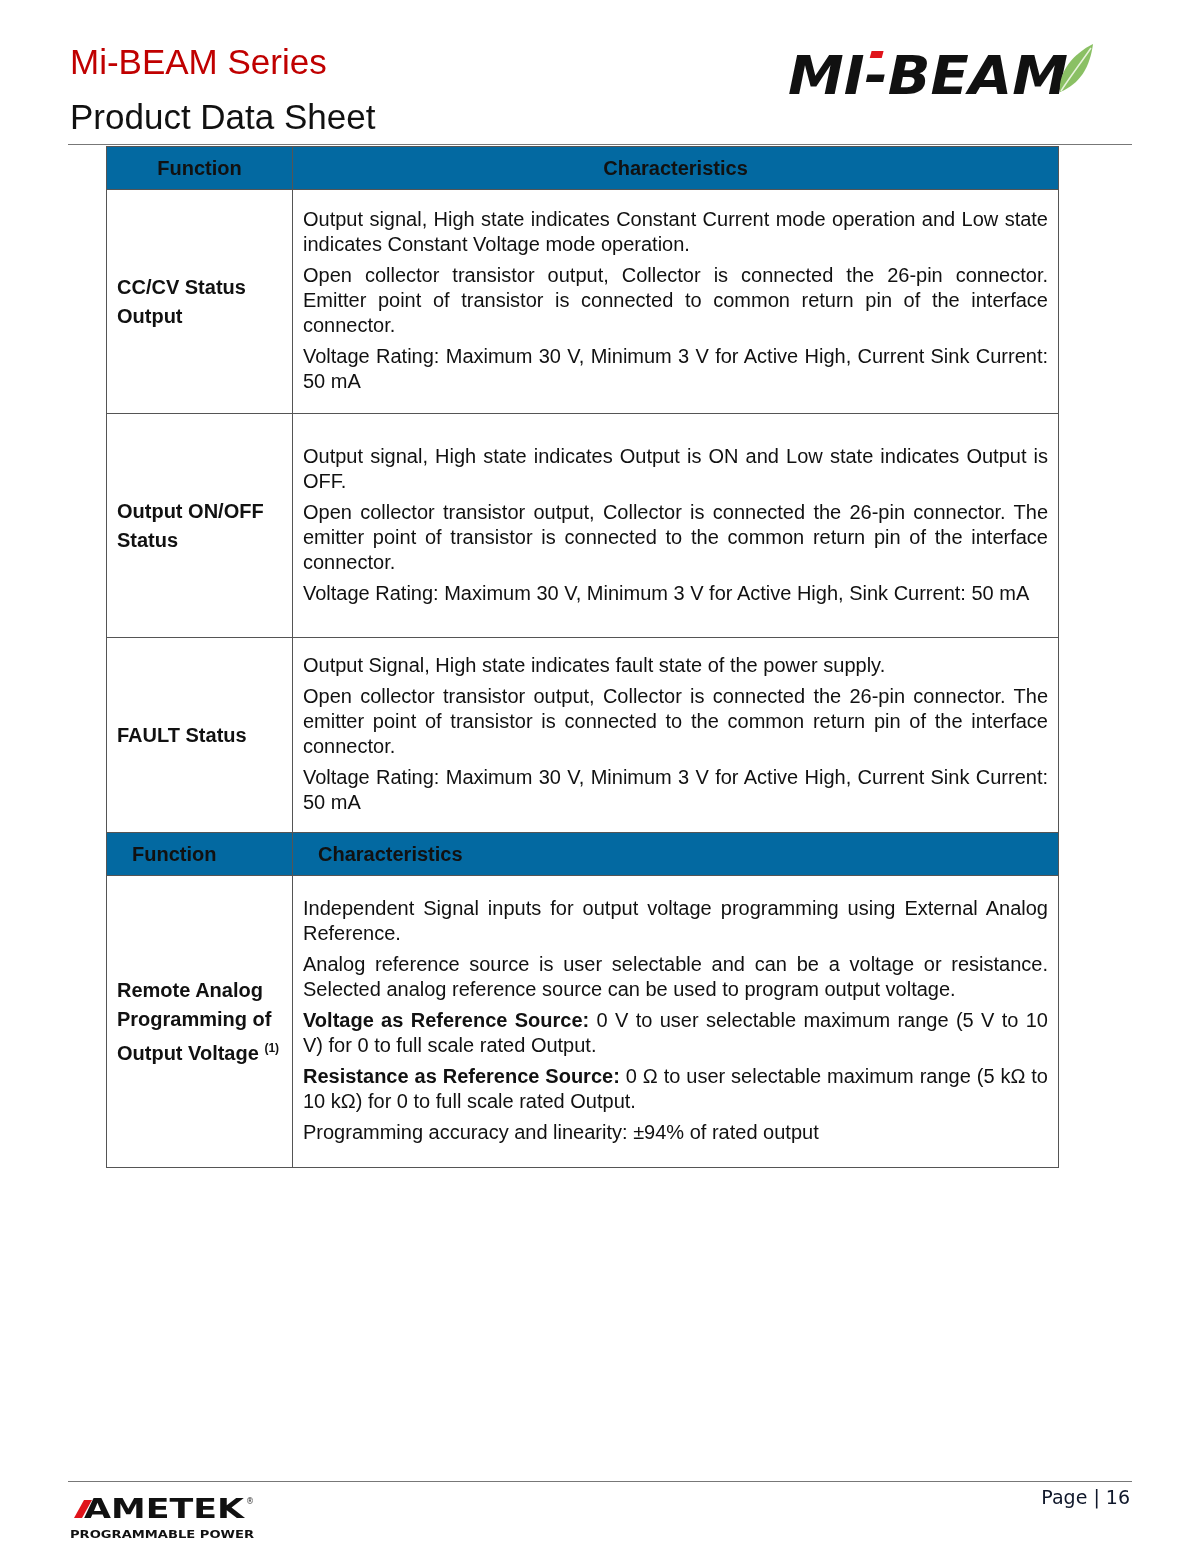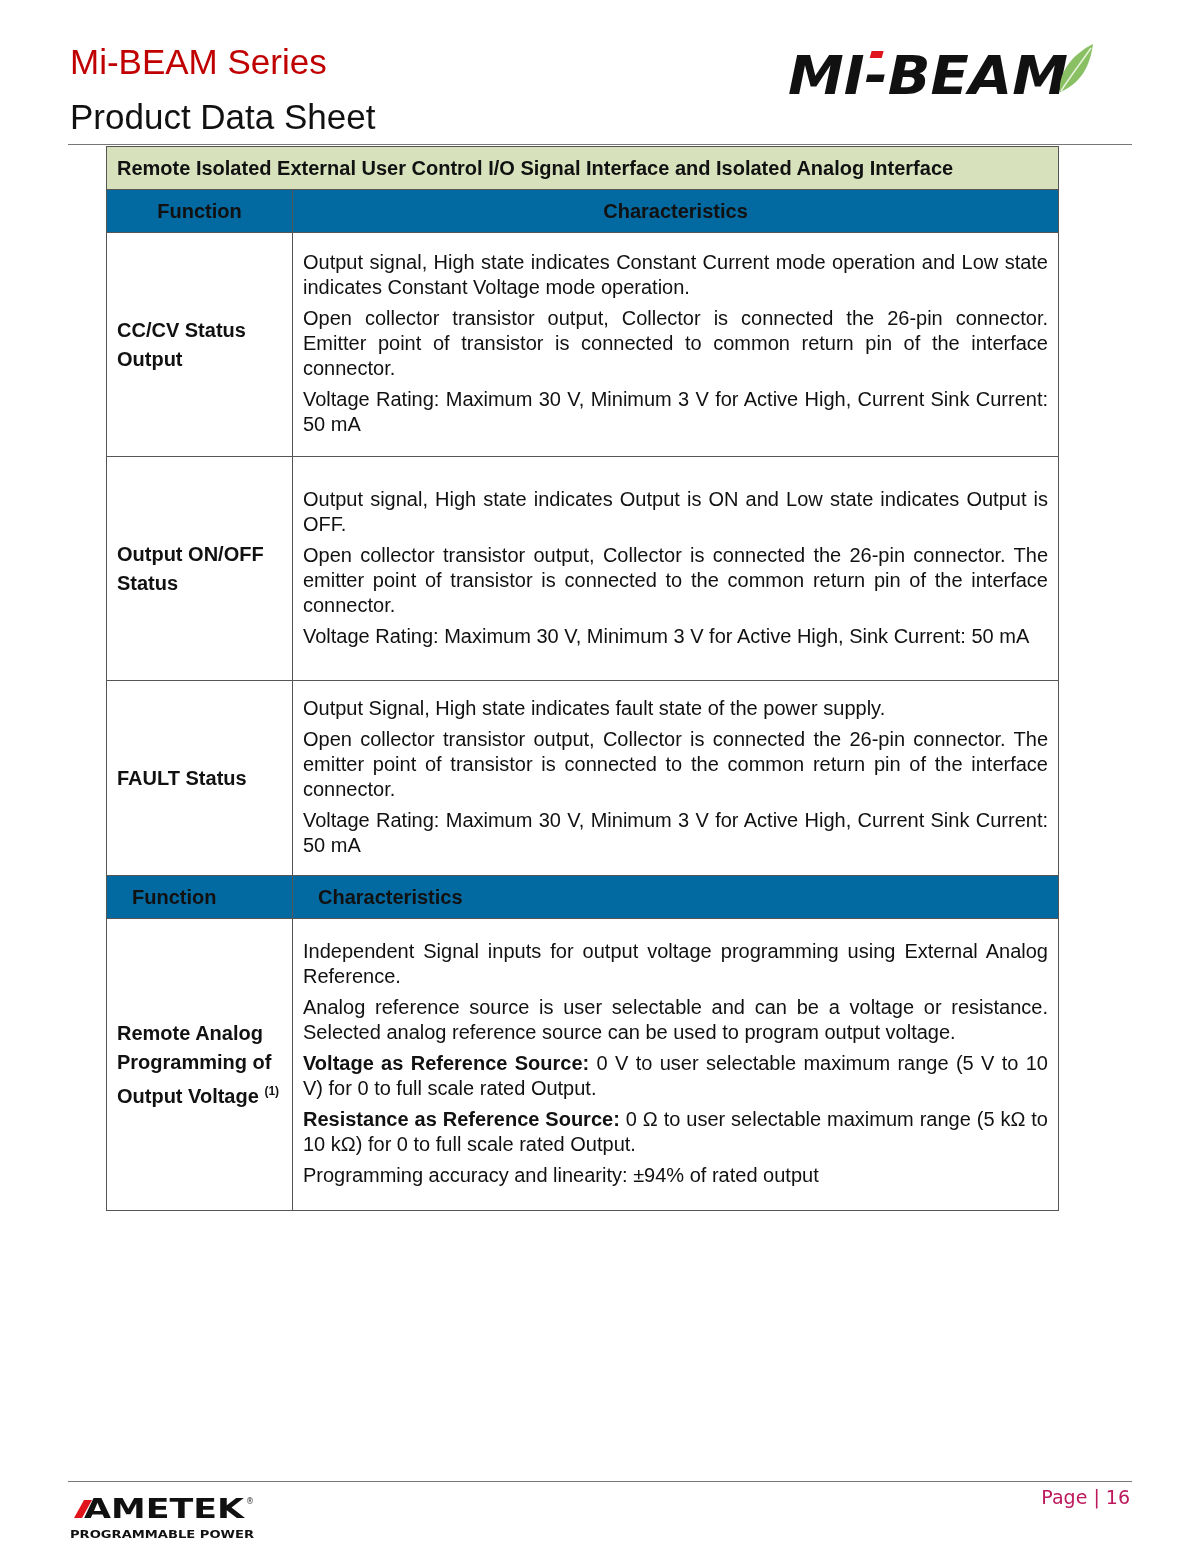--- a/index.html
+++ b/index.html
@@ -13,42 +13,39 @@
   .sec-head { background:#d7e2bd; font-weight:bold; height:42px; padding:0 10px; }
   .col-head { background:#0369a1; font-weight:bold; height:42px; padding:0 25px; }
   .col-head.center { text-align:center; }
   .fn { width:165px; padding:12px 10px; font-weight:bold; line-height:29px; }
   .ch { padding:4px 10px 6px 10px; text-align:justify; line-height:25px; }
   .ch p { margin:0; }
   .ch p + p { margin-top:6px; }
   sup { font-size:12px; }
   .ftr-rule { position:absolute; left:68px; top:1481px; width:1064px; height:1px; background:#777; }
   .ametek { position:absolute; left:70px; top:1492px; }
-  .page { position:absolute; right:70px; top:1486px; font-size:19px; font-family:"DejaVu Sans", sans-serif; color:#be185d;text-align:center; }
+  .page { position:absolute; right:70px; top:1486px; font-size:19px; font-family:"DejaVu Sans", sans-serif; color:#0f172a;text-align:center; }
 </style>
 </head>
 <body>
 
 <div class="hdr-title1">Mi-BEAM Series</div>
 <div class="hdr-title2">Product Data Sheet</div>
 
 <svg class="logo" viewBox="0 0 320 60">
   <text x="0" y="52" font-family="DejaVu Sans, sans-serif" font-weight="bold" font-style="italic" font-size="54" fill="#111" textLength="280" lengthAdjust="spacingAndGlyphs">MI-BEAM</text>
   <rect x="86" y="9" width="12" height="7" fill="#e0141b" transform="skewX(-15)"></rect>
   <path d="M272 50 C 270 30, 285 12, 305 2 C 302 25, 292 42, 272 50 Z" fill="#8ac064"></path>
   <path d="M273 49 C 282 35, 292 22, 303 6" stroke="#e8f3dc" stroke-width="1.5" fill="none"></path>
 </svg>
 
 <div class="hdr-rule"></div>
 
 <table class="spec">
   <tbody>
-      <tr>
-    <td colspan="2" class="sec-head">Remote Isolated External User Control I/O Signal Interface and Isolated Analog Interface</td>
-  </tr>
   <tr>
     <td class="col-head center">Function</td>
     <td class="col-head center">Characteristics</td>
   </tr>
   <tr style="height:224px;">
     <td class="fn">CC/CV Status Output</td>
     <td class="ch">
       <p>Output signal, High state indicates Constant Current mode operation and Low state indicates Constant Voltage mode operation.</p>
       <p>Open collector transistor output, Collector is connected the 26-pin connector. Emitter point of transistor is connected to common return pin of the interface connector.</p>
       <p>Voltage Rating: Maximum 30 V, Minimum 3 V for Active High, Current Sink Current: 50 mA</p>

